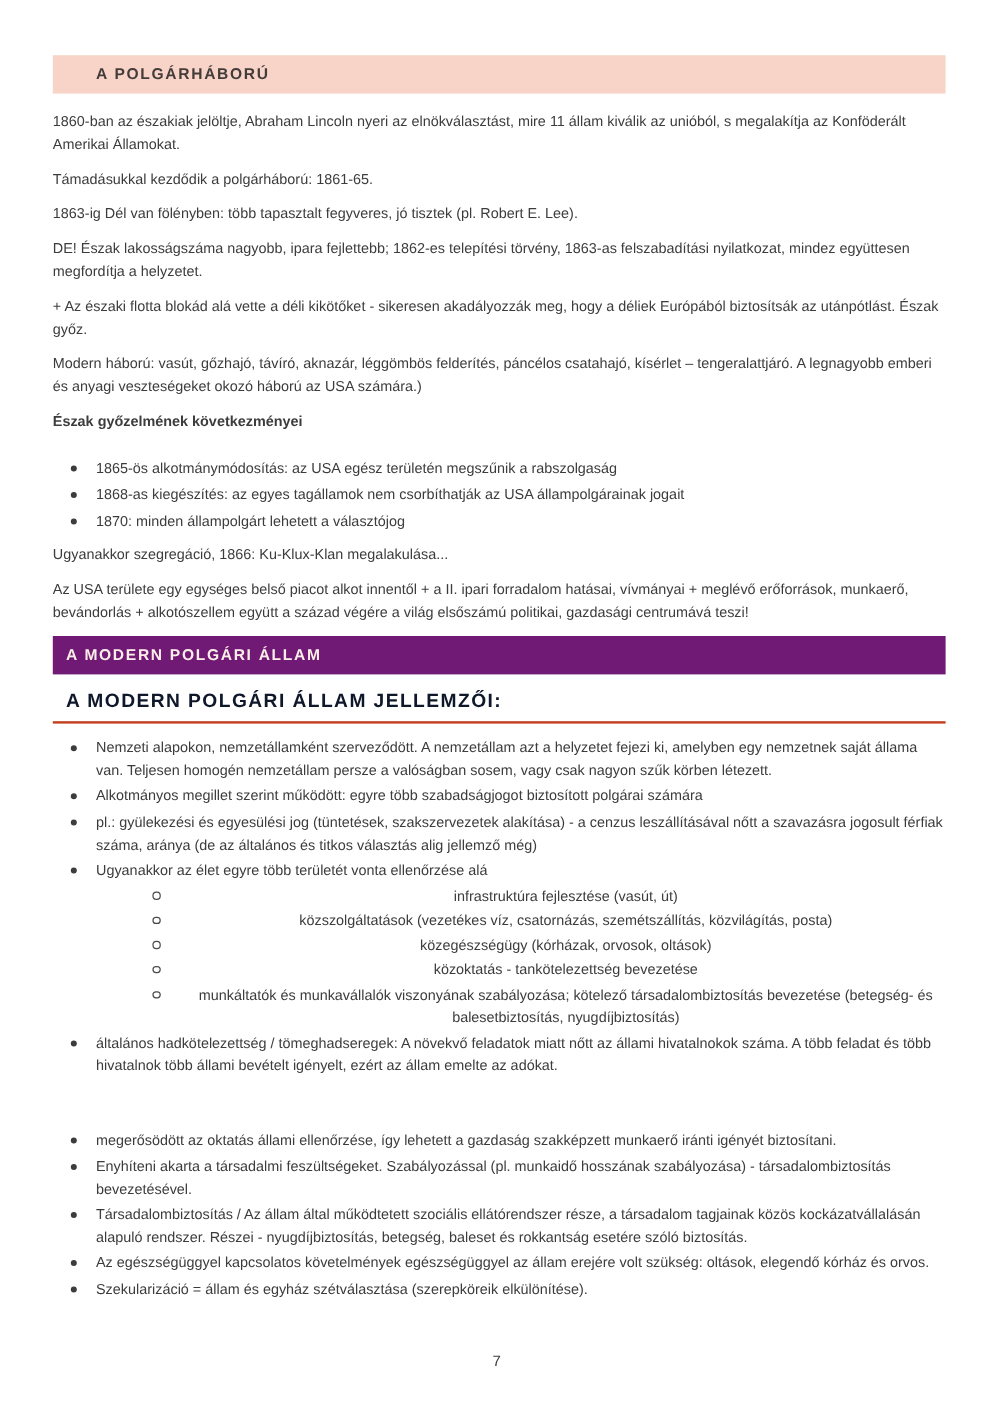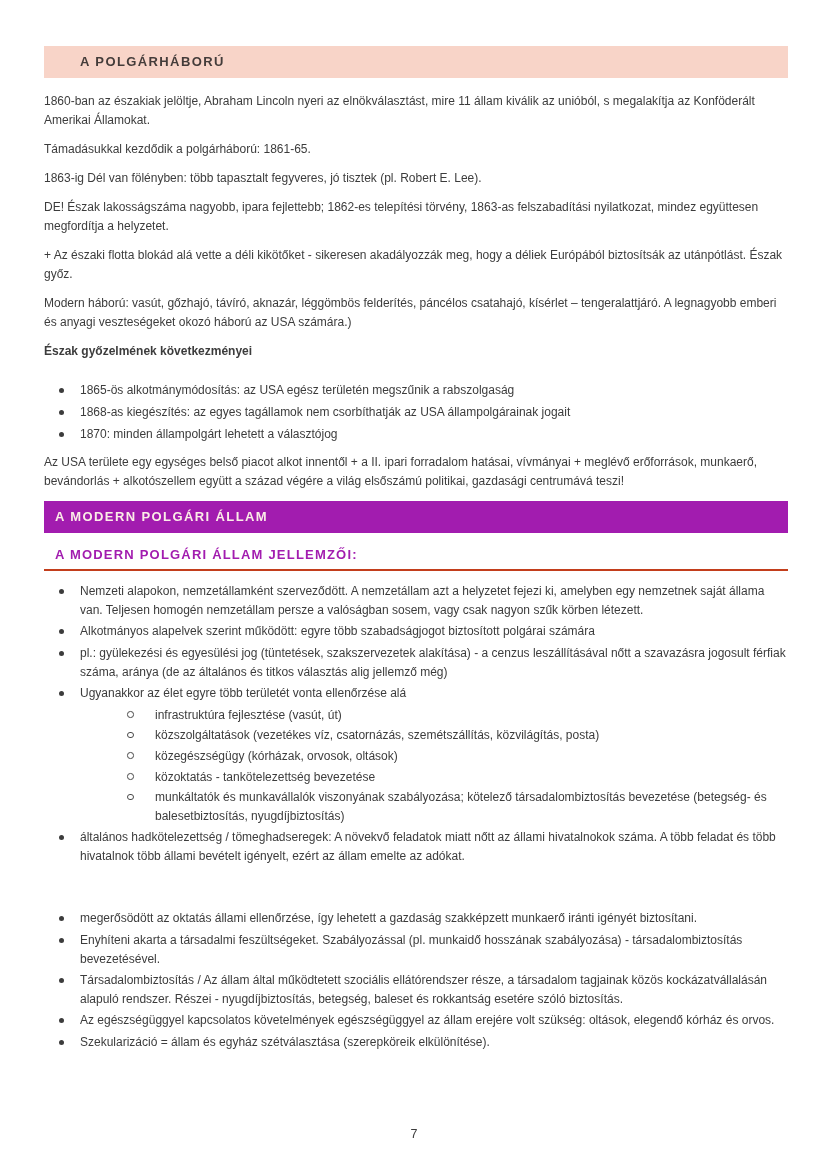--- a/index.html
+++ b/index.html
@@ -22,27 +22,27 @@
     font-weight:700;
     letter-spacing:1.4px;
   }
   .banner.pink {
     background:#F8D4C8;
     color:#443C3A;
     margin:0 0 14px 0;
     padding-left:36px;
   }
   .banner.orange {
-    background:#a21caf;
+    background:#701a75;
     color:#FBEDE7;
     margin:4px 0 12px 0;
   }
   .subheading {
-    color:#a21caf;
-    font-size:13px;
+    color:#0f172a;
+    font-size:16px;
     font-weight:700;
     letter-spacing:1.2px;
     padding:2px 0 7px 11px;
     border-bottom:2.5px solid #C33E1C;
     margin:0 0 11px 0;
   }
   p { margin:0 0 10px 0; line-height:1.58; }
   p.bold-head { font-weight:700; margin-bottom:21px; }
   b { font-weight:400; }
   ul.bullets { list-style:none; margin:0 0 10px 0; padding:0; }
@@ -53,21 +53,21 @@
     line-height:1.55;
   }
   ul.bullets > li::before {
     content:"";
     position:absolute;
     left:15px; top:7px;
     width:5px; height:5px;
     border-radius:50%;
     background:#3C3C3C;
   }
-  ul.sub-bullets { list-style:none; margin:3px 0 0 0; padding:0; }
+  ul.sub-bullets { list-style:none; margin:3px 0 0 0; padding:0;text-align:center; }
   ul.sub-bullets > li {
     position:relative;
     padding-left:75px;
     margin-bottom:2px;
     line-height:1.55;
   }
   ul.sub-bullets > li::before {
     content:"";
     position:absolute;
     left:47px; top:5.5px;
@@ -100,28 +100,29 @@
   <p><span>+ Az északi flotta blokád alá vette a déli kikötőket - sikeresen akadályozzák meg, hogy a déliek Európából biztosítsák az utánpótlást. </span><b>Észak győz.</b></p>
   <p><b>Modern háború:</b><span> vasút, gőzhajó, távíró, aknazár, léggömbös felderítés, páncélos csatahajó, kísérlet – tengeralattjáró. A legnagyobb emberi és anyagi veszteségeket okozó háború az USA számára.)</span></p>
 
   <p class="bold-head">Észak győzelmének következményei</p>
   <ul class="bullets">
     <li><b>1865-ös alkotmánymódosítás</b><span>: az USA egész területén megszűnik a rabszolgaság</span></li>
     <li><b>1868-as kiegészítés</b><span>: az egyes tagállamok nem csorbíthatják az USA állampolgárainak jogait</span></li>
     <li><b>1870</b><span>: minden állampolgárt lehetett a választójog</span></li>
   </ul>
 
+  <p><span>Ugyanakkor szegregáció, 1866: Ku-Klux-Klan megalakulása...</span></p>
   <p><span>Az USA területe egy egységes belső piacot alkot innentől + a II. ipari forradalom hatásai, vívmányai + meglévő erőforrások, munkaerő, bevándorlás + alkotószellem együtt a század végére a világ elsőszámú politikai, gazdasági centrumává teszi!</span></p>
 
   <div class="banner orange">A MODERN POLGÁRI ÁLLAM</div>
   <div class="subheading">A MODERN POLGÁRI ÁLLAM JELLEMZŐI:</div>
 
   <ul class="bullets">
     <li><span>Nemzeti alapokon, </span><b>nemzetállamként szerveződött.</b><span> A nemzetállam azt a helyzetet fejezi ki, amelyben egy nemzetnek saját állama van. Teljesen homogén nemzetállam persze a valóságban sosem, vagy csak nagyon szűk körben létezett.</span></li>
-    <li><b>Alkotmányos alapelvek szerint működött: egyre több szabadságjogot biztosított polgárai számára</b></li>
+    <li><b>Alkotmányos megillet szerint működött: egyre több szabadságjogot biztosított polgárai számára</b></li>
     <li><span>pl.: gyülekezési és egyesülési jog (tüntetések, szakszervezetek alakítása) - a cenzus leszállításával nőtt a szavazásra jogosult férfiak száma, aránya (de az általános és titkos választás alig jellemző még)</span></li>
     <li>
       <span><b>Ugyanakkor az élet egyre több területét vonta ellenőrzése alá</b></span>
       <ul class="sub-bullets">
         <li>infrastruktúra fejlesztése (vasút, út)</li>
         <li>közszolgáltatások (vezetékes víz, csatornázás, szemétszállítás, közvilágítás, posta)</li>
         <li>közegészségügy (kórházak, orvosok, oltások)</li>
         <li>közoktatás - tankötelezettség bevezetése</li>
         <li>munkáltatók és munkavállalók viszonyának szabályozása; kötelező társadalombiztosítás bevezetése (betegség- és balesetbiztosítás, nyugdíjbiztosítás)</li>
       </ul>

